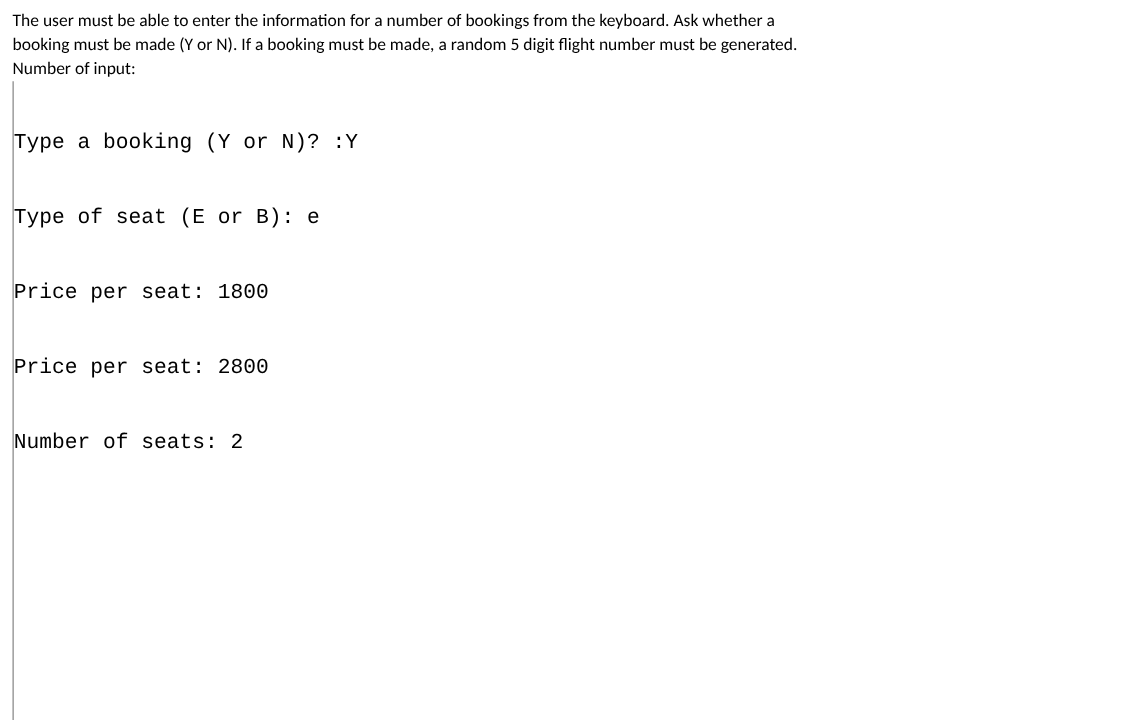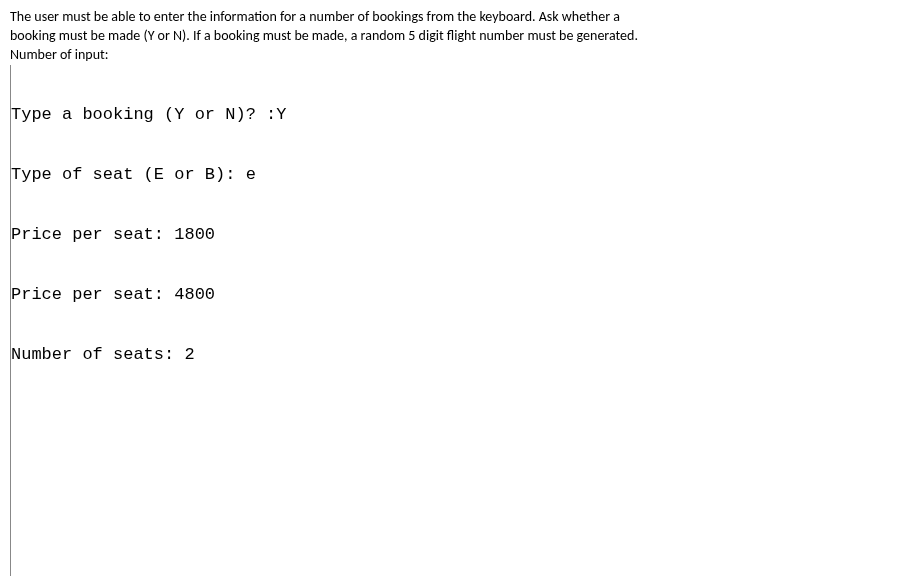--- a/index.html
+++ b/index.html
@@ -46,21 +46,21 @@
 <div class="instructions">
   <p>The user must be able to enter the information for a number of bookings from the keyboard. Ask whether a</p>
   <p>booking must be made (Y or N). If a booking must be made, a random 5 digit flight number must be generated.</p>
   <p>Number of input:</p>
 </div>
 
 <div class="console">
   <span class="console-line"><span class="prompt-text">Type a booking (Y or N)? :</span><span class="user-input">Y</span></span>
   <span class="console-line"><span class="prompt-text">Type of seat (E or B): </span><span class="user-input">e</span></span>
   <span class="console-line"><span class="prompt-text">Price per seat: </span><span class="user-input">1800</span></span>
-  <span class="console-line"><span class="prompt-text">Price per seat: </span><span class="user-input">4800</span></span>
+  <span class="console-line"><span class="prompt-text">Price per seat: </span><span class="user-input">2800</span></span>
   <span class="console-line"><span class="prompt-text">Number of seats: </span><span class="user-input">2</span></span>
   
   
   
   
   
   
   
   
   

